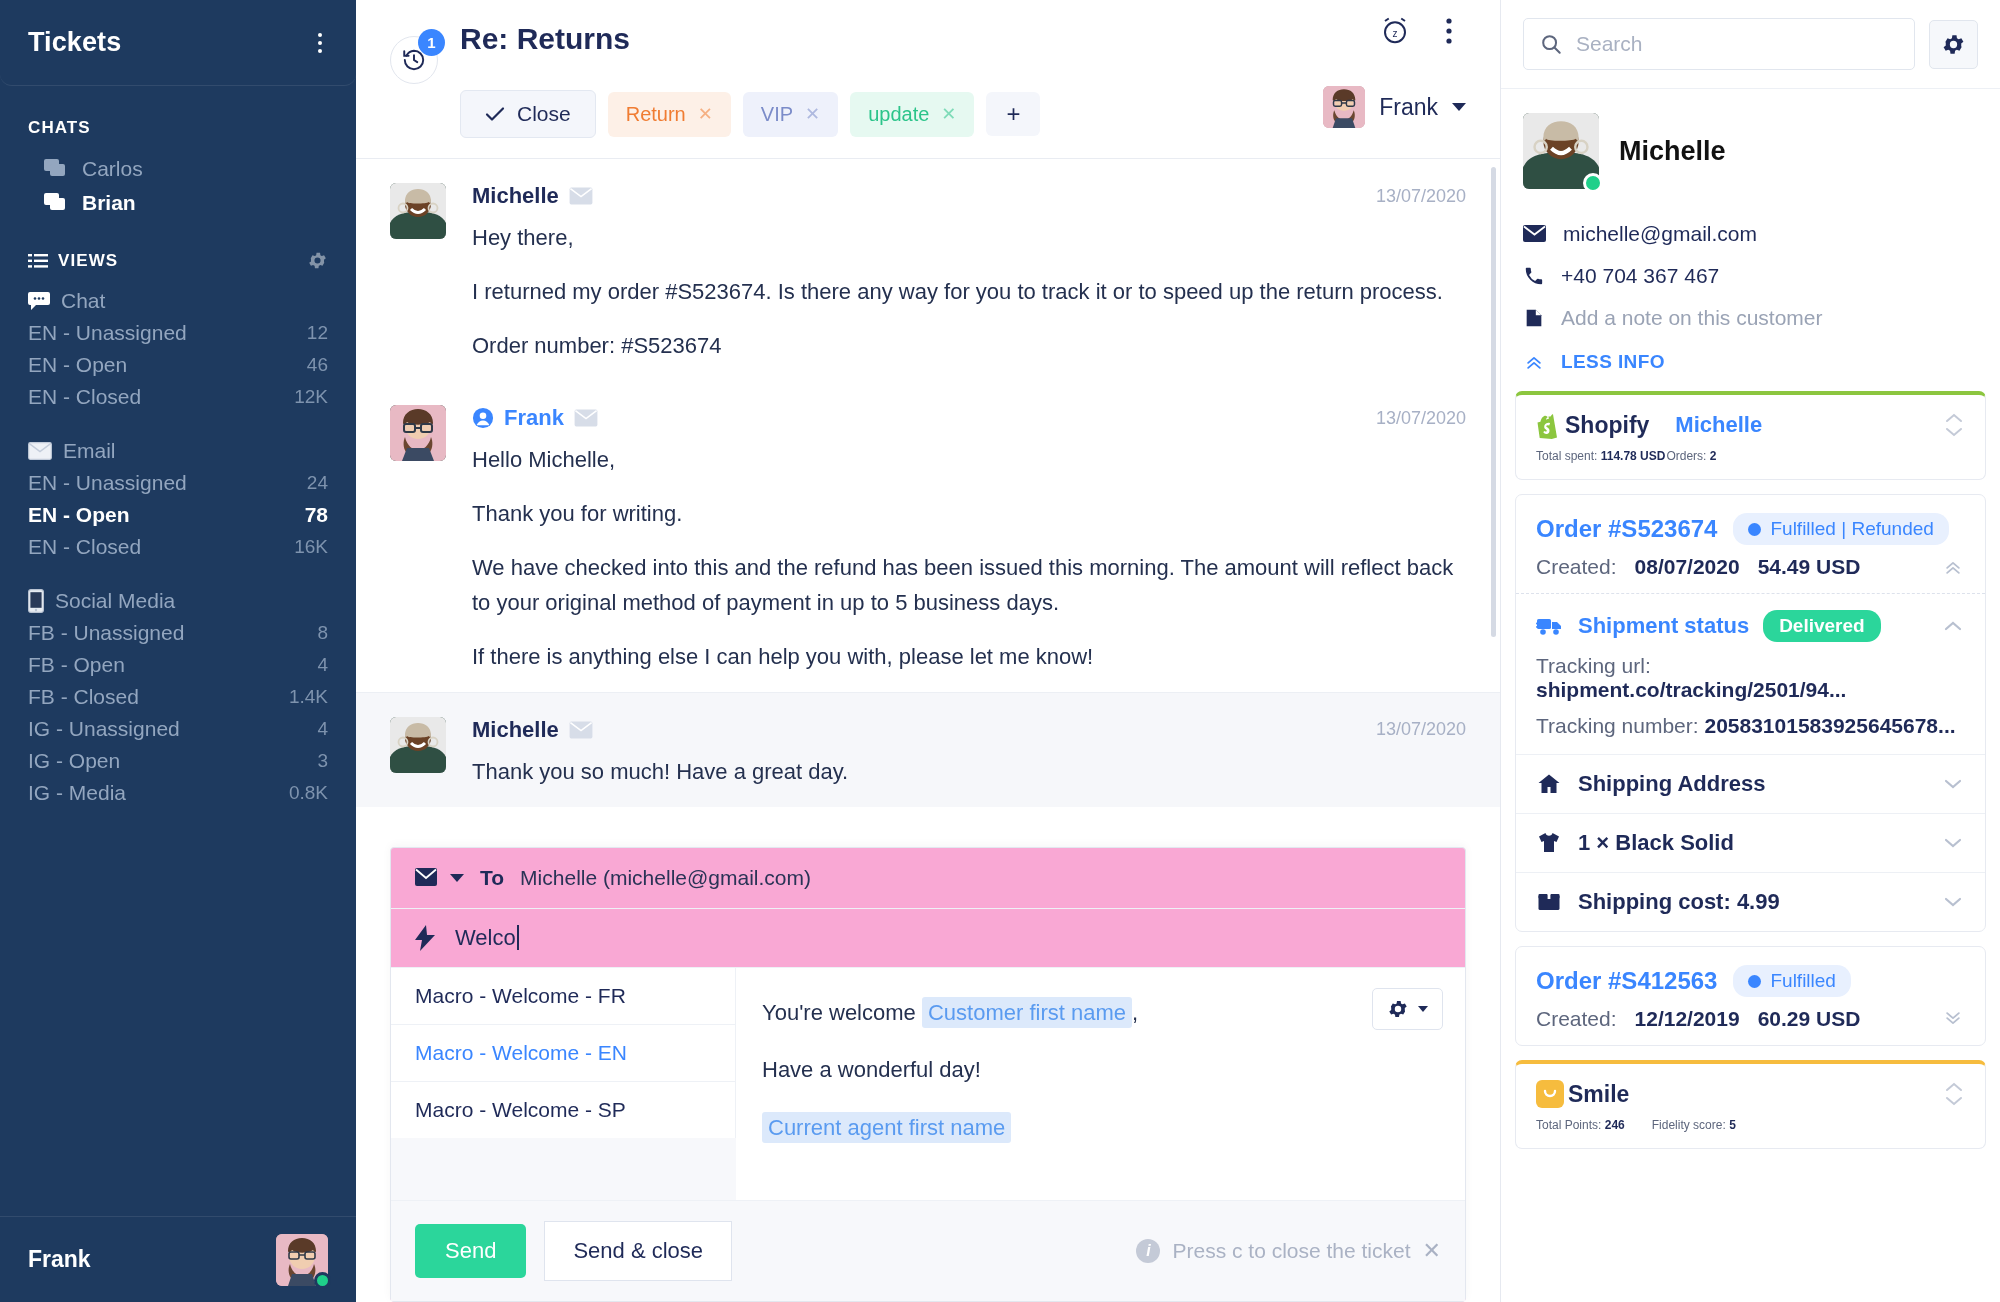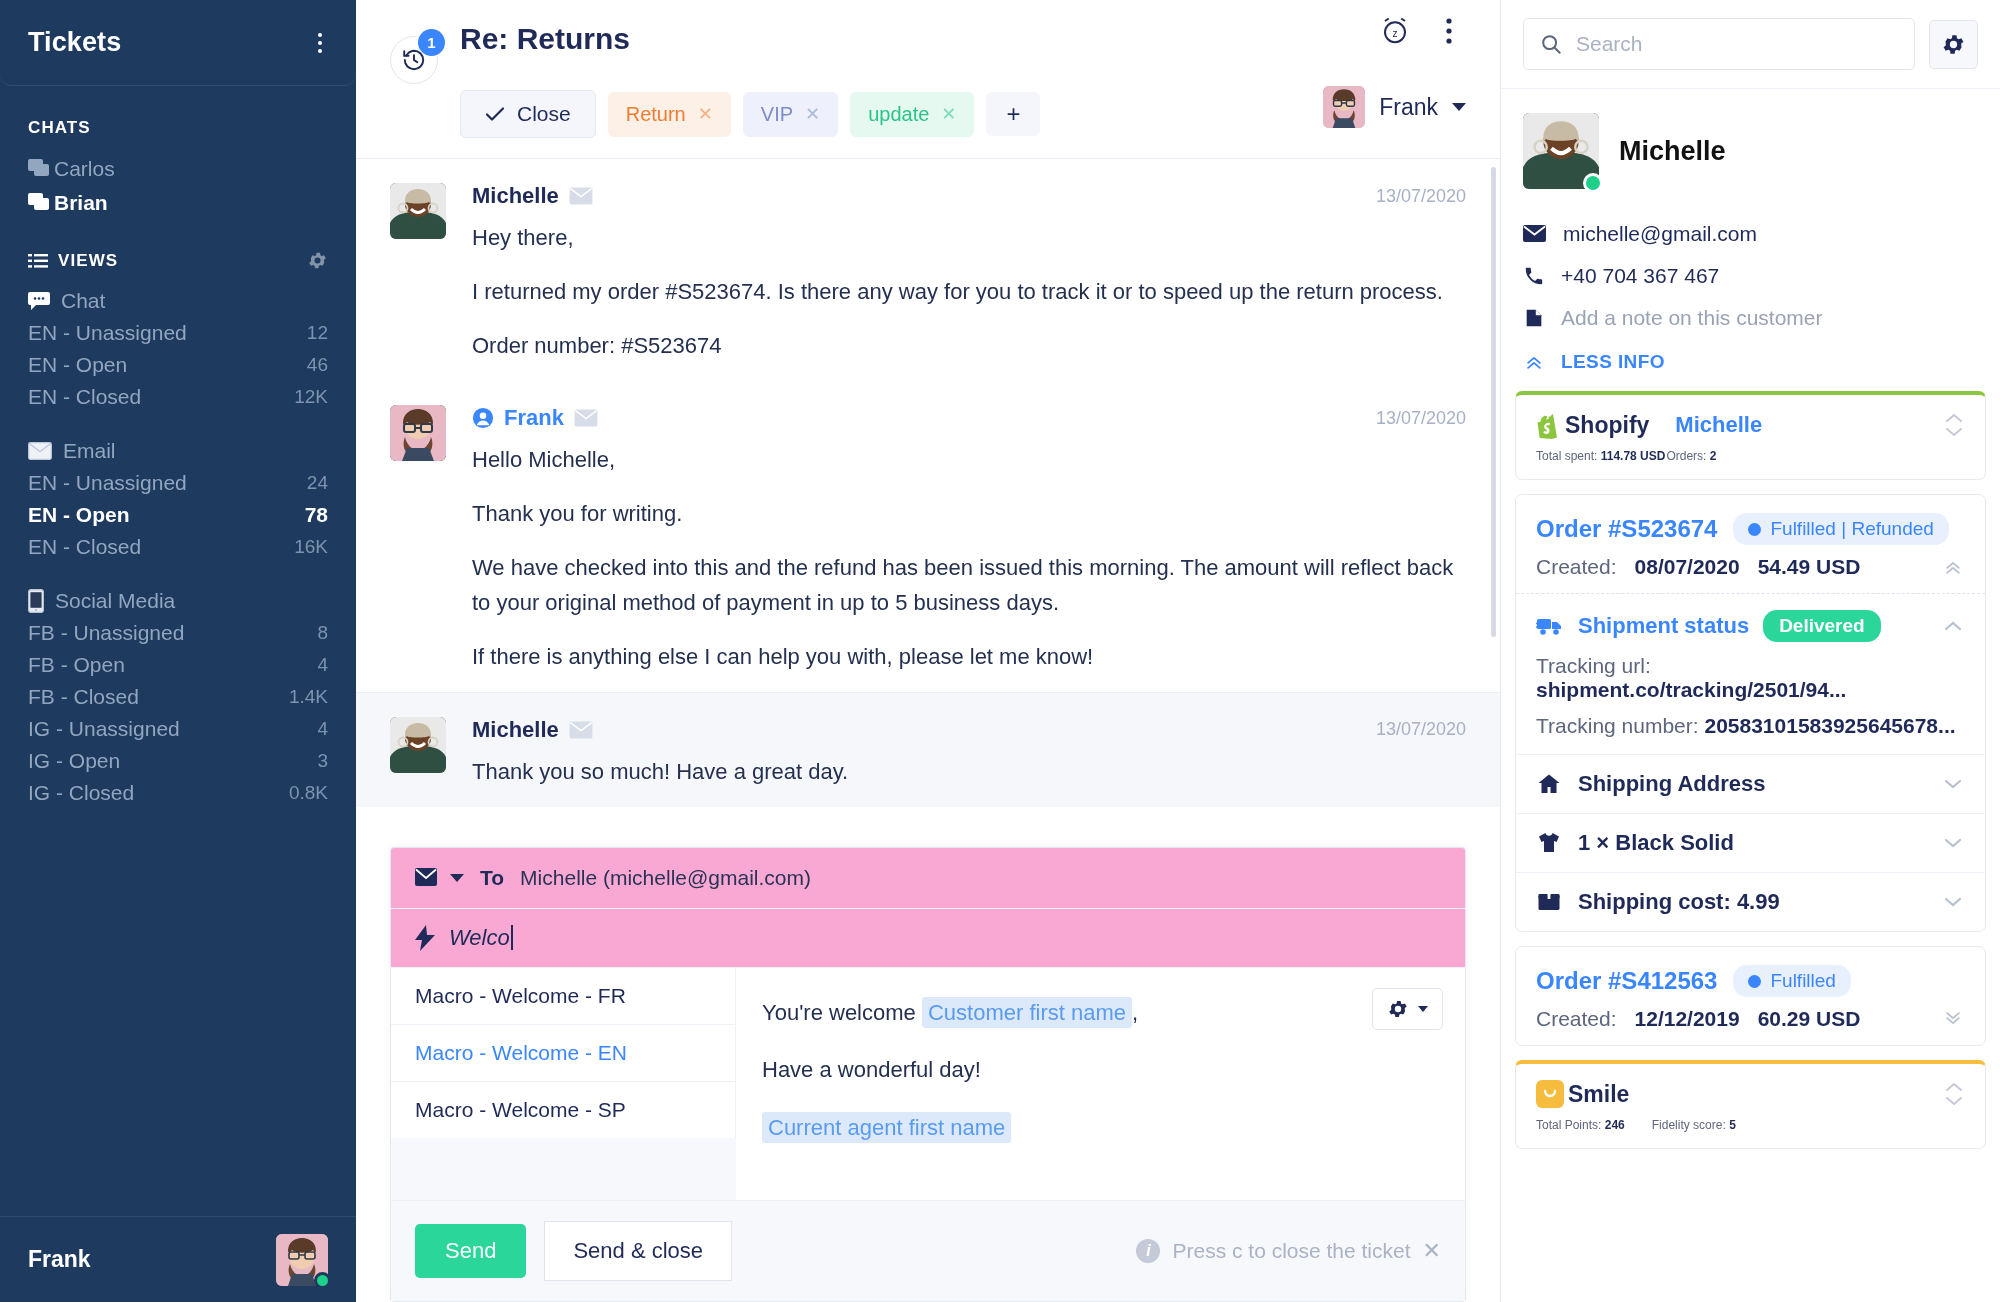--- a/index.html
+++ b/index.html
@@ -34,22 +34,22 @@
   .sb-section-label {
     font-size: 17px; font-weight: bold; letter-spacing: 1.1px;
     color: #ffffff; padding: 8px 28px 14px 28px;
     display: flex; align-items: center; gap: 10px;
   }
   .sb-section-label.with-gear { justify-content: space-between; }
   .sb-section-left { display: flex; align-items: center; gap: 10px; }
   .gear-sm { opacity: .45; cursor: pointer; }
 
   .chat-row {
-    display: flex; align-items: center; gap: 4px;
-    padding: 5px 28px; font-size: 21px; cursor: pointer;
+    display: flex; align-items: center; gap: 16px;
+    padding: 5px 44px; font-size: 21px; cursor: pointer;
   }
   .chat-row.muted { color: #93a6bf; }
   .chat-row.active { color: #ffffff; font-weight: bold; }
 
   .view-group { margin-bottom: 22px; }
   .view-head {
     display: flex; align-items: center; gap: 11px;
     padding: 4px 28px 4px 28px; font-size: 21px; color: #93a6bf;
     cursor: pointer;
   }
@@ -154,22 +154,22 @@
     box-shadow: 0 -2px 10px rgba(20,30,60,.04);
   }
   .cp-to {
     display: flex; align-items: center; gap: 16px;
     padding: 18px 24px; border-bottom: 1px solid #eef1f6;
   }
   .cp-mail-ic { display: flex; align-items: center; gap: 9px; cursor: pointer; }
   .cp-to-label { font-size: 21px; font-weight: bold; color: #1f2a58; }
   .cp-to-val { font-size: 21px; color: #2a3356; }
   .cp-input-row {
-    display: flex; align-items: center; gap: 14px;
-    padding: 16px 24px; border-bottom: 1px solid #eef1f6; font-style: italic;
+    display: flex; align-items: center; gap: 20px;
+    padding: 16px 24px; border-bottom: 1px solid #eef1f6;
   }
   .cp-typed { font-size: 22px; color: #1f2a58; position: relative; }
   .caret-bar { display:inline-block; width: 2px; height: 25px; background: #1f2a58; vertical-align: -5px; margin-left: 1px;}
 
   .macro-pane { display: flex; min-height: 198px; }
   .macro-list { width: 345px; flex: 0 0 345px; border-right: 1px solid #eef1f6; background: #fff; }
   .macro-item {
     padding: 16px 24px; font-size: 21px; color: #1f2a58; cursor: pointer;
   }
   .macro-item.active { color: #3a86ff; background: #ffffff; border-top: 1px solid #eef1f6; border-bottom: 1px solid #eef1f6;}
@@ -417,21 +417,21 @@
         </div>
         <div class="view-item">
           <span>IG - Unassigned</span>
           <span class="cnt">4</span>
         </div>
         <div class="view-item">
           <span>IG - Open</span>
           <span class="cnt">3</span>
         </div>
         <div class="view-item">
-          <span>IG - Closed</span>
+          <span>IG - Media</span>
           <span class="cnt">0.8K</span>
         </div>
       </div>
     </div>
 
     <div class="sb-bottom">
       <div class="sb-user">Frank</div>
       <div class="sb-av-wrap">
         <div class="sb-av">
           <svg width="52" height="52" viewBox="0 0 52 52">

